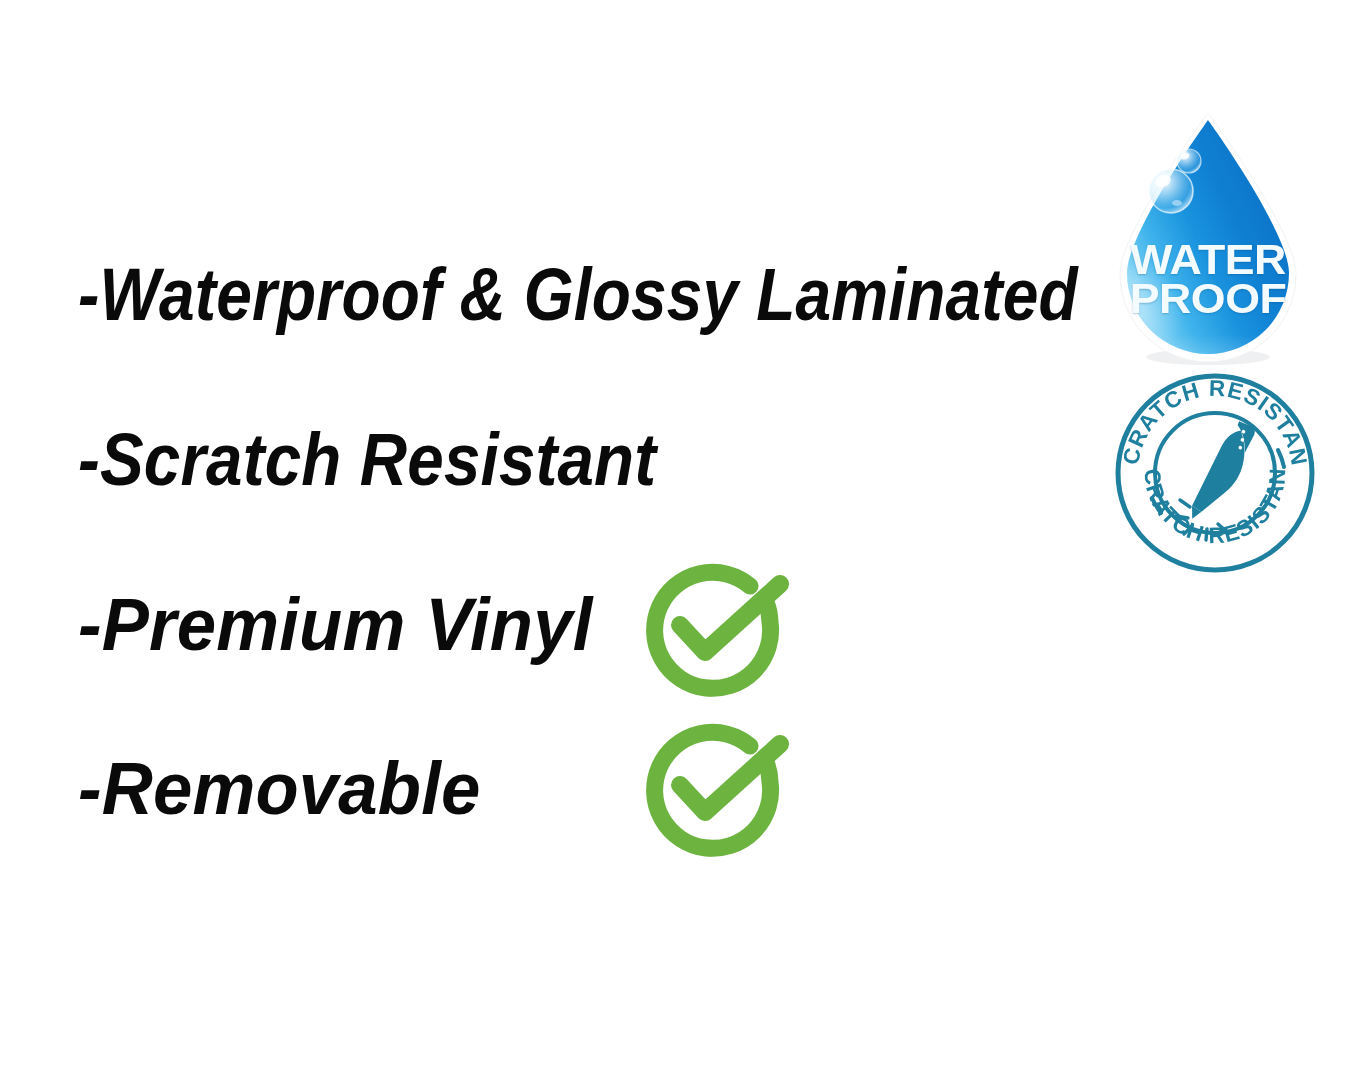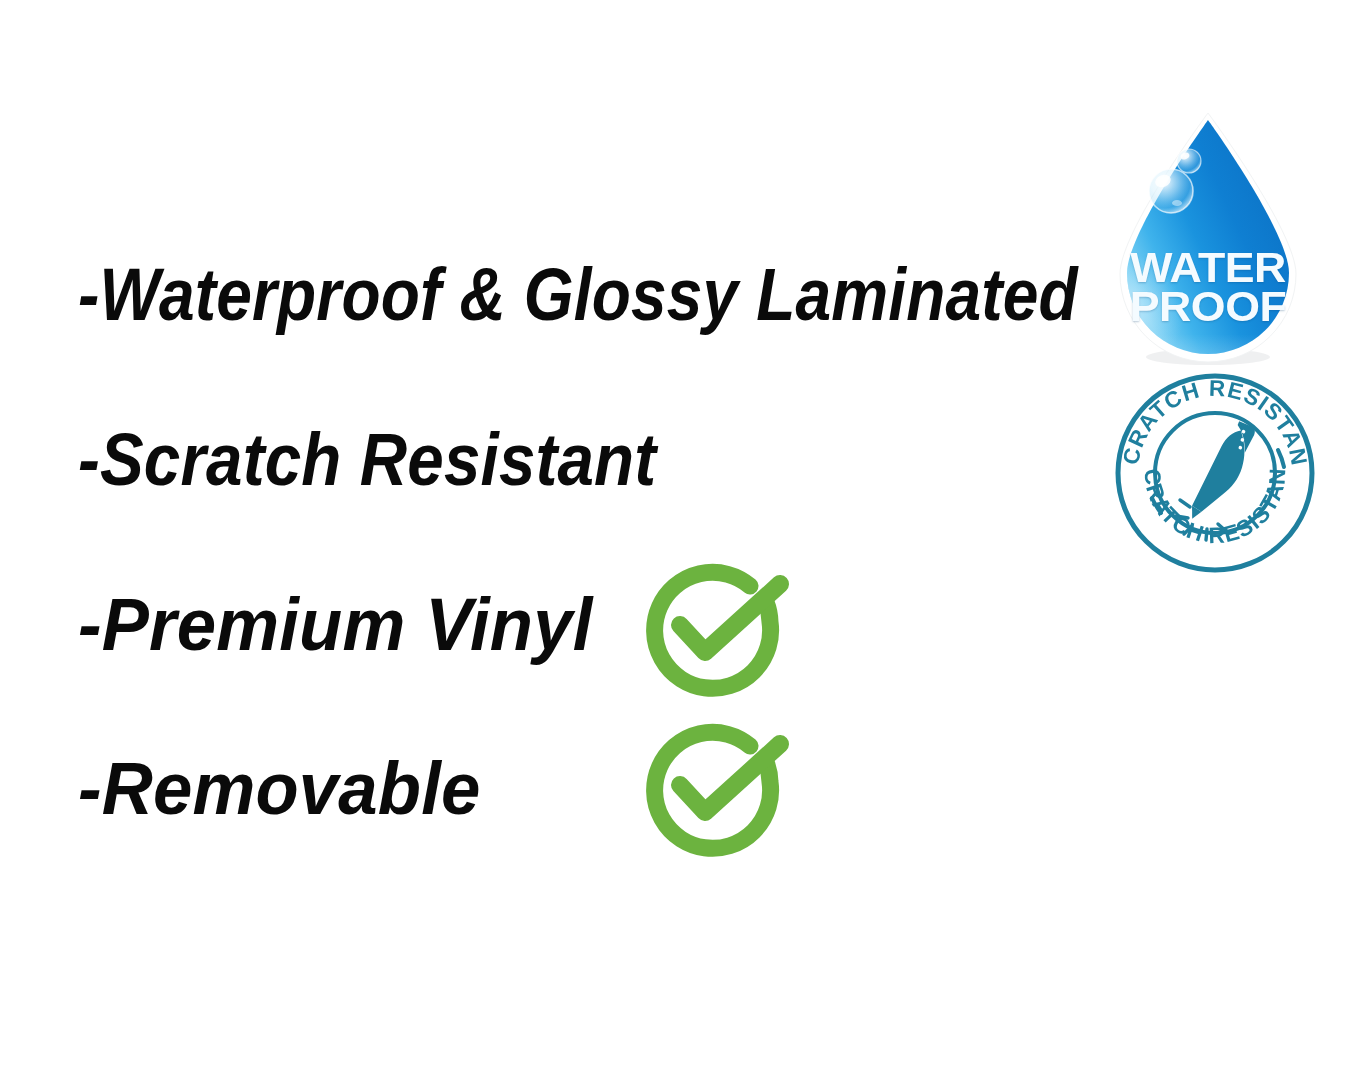--- a/index.html
+++ b/index.html
@@ -47,21 +47,21 @@
     position: absolute;
     left: 1113px;
     top: 110px;
     width: 190px;
     height: 258px;
   }
   .waterproof-badge svg { display: block; }
   .wp-text {
     position: absolute;
     left: 0;
-    top: 8px;
+    top: 0;
     width: 190px;
     height: 258px;
     pointer-events: none;
   }
   .wp-word {
     position: absolute;
     width: 190px;
     text-align: center;
     color: #f4fbff;
     font-family: "Liberation Sans", sans-serif;

